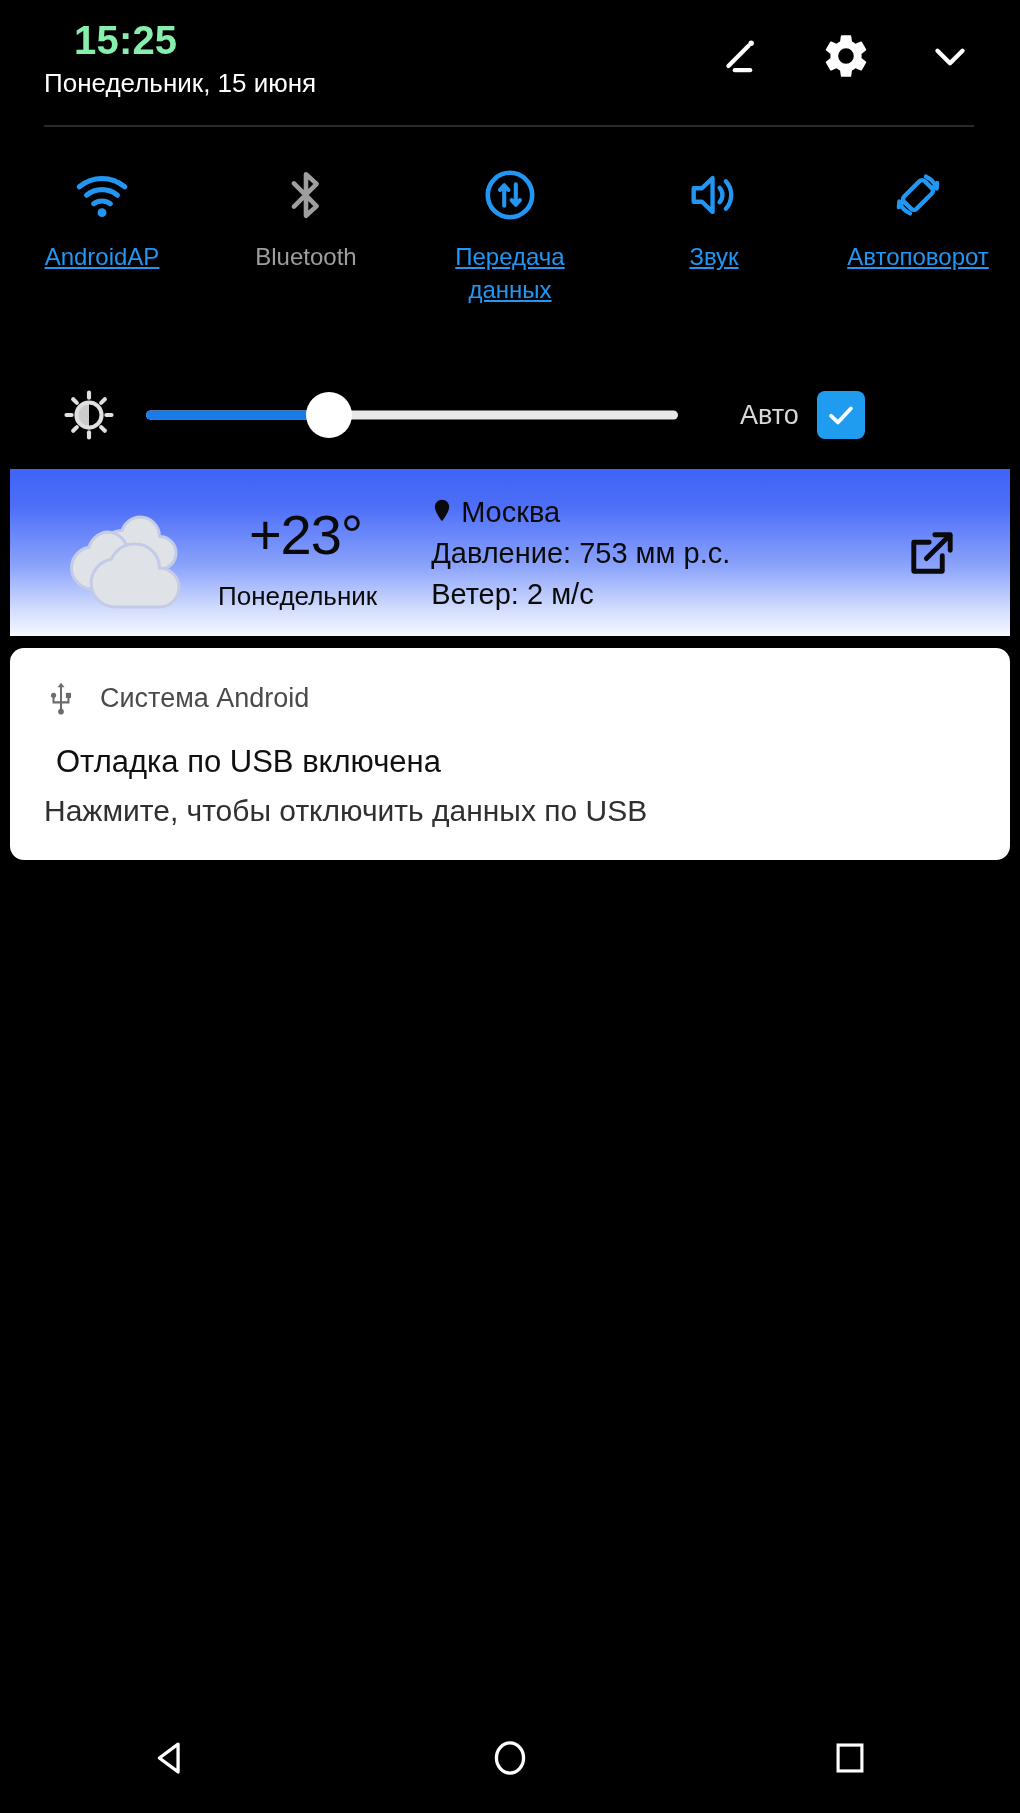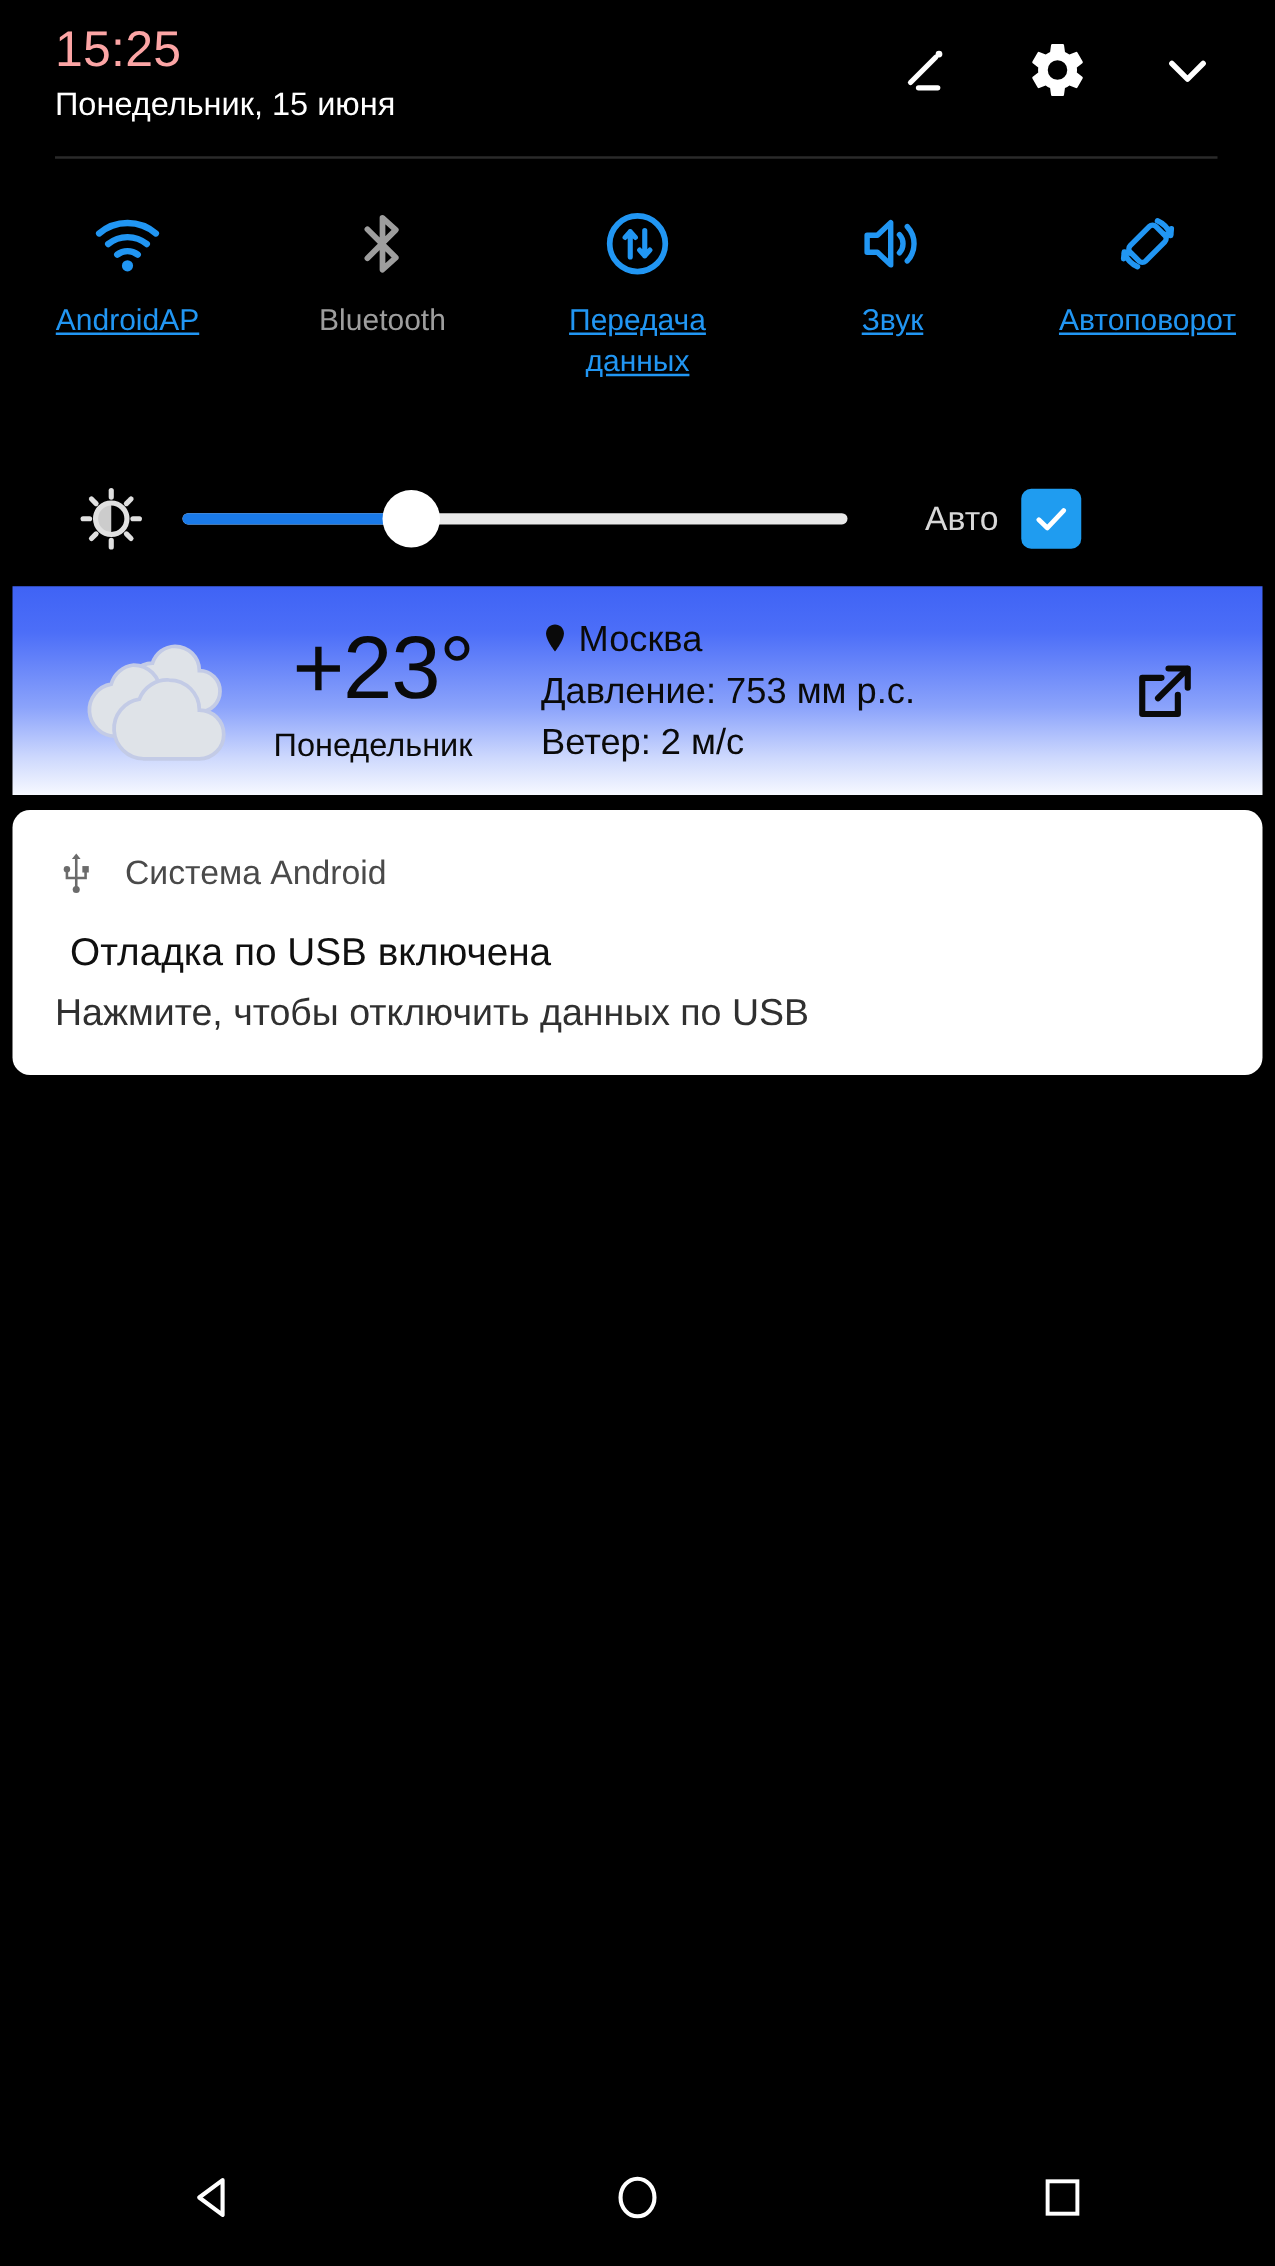--- a/index.html
+++ b/index.html
@@ -32,25 +32,26 @@
     align-items: flex-start;
     justify-content: space-between;
   }
   .clock-block {
     padding-top: 18px;
     display: flex;
     flex-direction: column;
     gap: 6px;
   }
   .clock-time {
-    color: #fca5a5;
+    color: #86efac;
     font-size: 40px;
-    font-weight: normal;
+    font-weight: bold;
     line-height: 44px;
     letter-spacing: 0.2px;
+    margin-left: 30px;
   }
   .clock-date {
     color: #ffffff;
     font-size: 26px;
     font-weight: normal;
     line-height: 30px;
   }
   .header-actions {
     padding-top: 30px;
     display: flex;
@@ -185,21 +186,21 @@
     justify-content: center;
   }
   .weather-temp-block {
     margin-left: 10px;
     display: flex;
     flex-direction: column;
     align-items: center;
   }
   .weather-temp {
     color: #0a0a0a;
-    font-size: 71px;
+    font-size: 56px;
     line-height: 84px;
     font-weight: normal;
     letter-spacing: -1px;
     margin-left: 16px;
   }
   .weather-day {
     color: #0a0a0a;
     font-size: 26px;
     line-height: 34px;
     margin-top: 2px;

